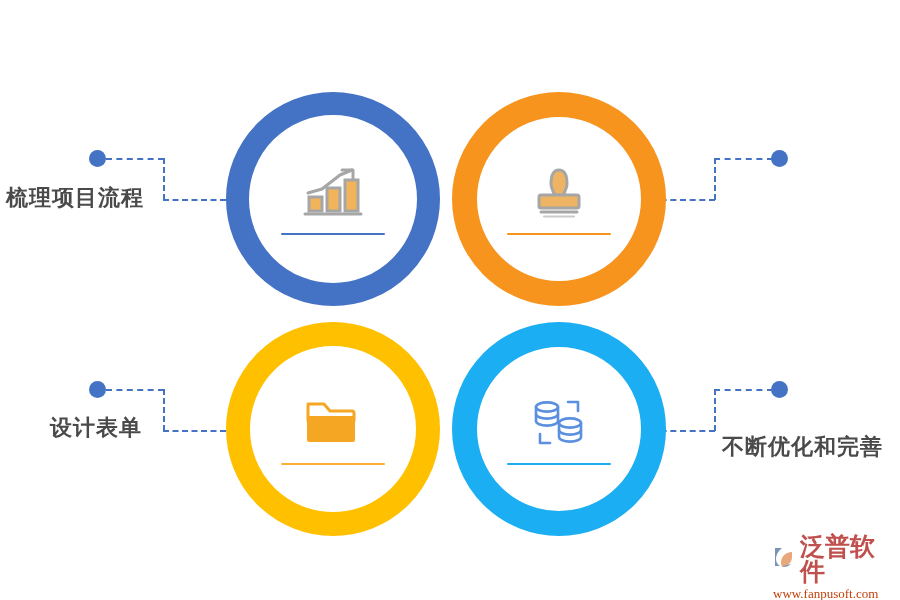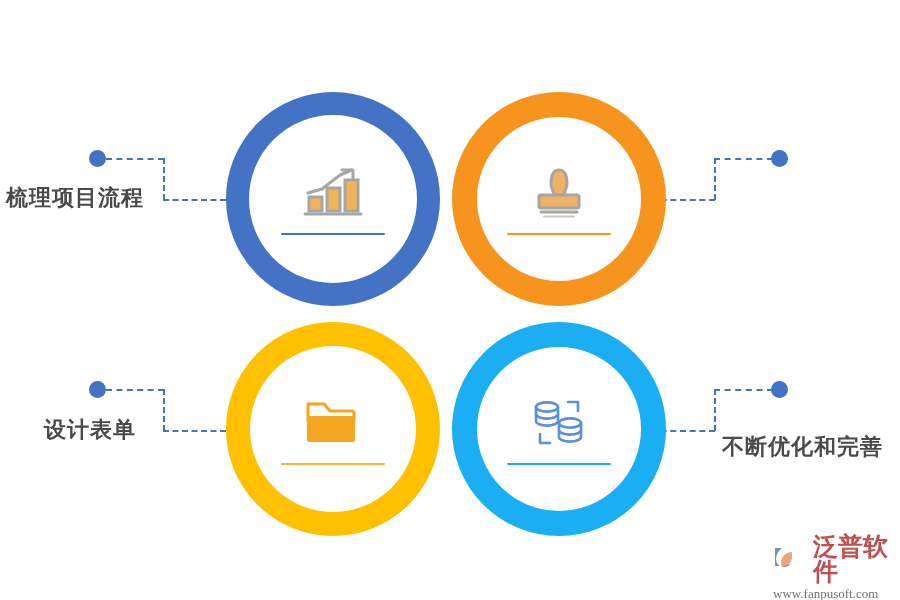--- a/index.html
+++ b/index.html
@@ -67,28 +67,28 @@
 
   
   #watermark{
     position:absolute;
     left:772px;top:534px;
     width:122px;height:56px;
     display:flex;
     flex-direction:column;
     align-items:flex-start;
   }
-  .wm-top{display:flex;align-items:center;gap:16px;}
+  .wm-top{display:flex;align-items:center;gap:3px;}
   .wm-name{
     font-size:25px;font-weight:bold;color:#C0504D;
     letter-spacing:0px;line-height:1;
     font-family:"DejaVu Sans",sans-serif;
   }
   .wm-url{
-    font-size:13px;color:#737373;letter-spacing:0px;
+    font-size:13px;color:#c2410c;letter-spacing:0px;
     margin-top:3px;margin-left:1px;line-height:1;
     font-family:"Liberation Serif",serif;
   }
 </style>
 </head>
 <body>
 
 <div id="stage">
 
   <div class="dot" style="left:89px;top:150px;"></div>
@@ -179,21 +179,21 @@
             <path d="M29 32 c0 2.6 4.9 4.6 11 4.6 s11 -2 11 -4.6"></path>
           </g>
         </svg>
       </div>
       <div class="under-line" style="background:#1CAEF2;"></div>
     </div>
   </div>
 
   <div class="label" style="left:6px;top:187px;">梳理项目流程</div>
 
-  <div class="label" style="left:44px;top:419px;">设计表单</div>
+  <div class="label" style="left:50px;top:419px;font-family:Liberation Mono, monospace;">设计表单</div>
 
 
   <div class="label right" style="left:722px;top:436px;">不断优化和完善</div>
 
   <div id="watermark">
     <div class="wm-top">
       <span style="display:inline-block;">
         <svg width="25" height="25" viewBox="0 0 25 25">
           <path d="M3 3 h7 c-4 3 -6 7 -6 11 c0 3 1.6 5.6 4 7 h-5 z" fill="#7B94B5"></path>
           <path d="M20 7 c-6 0 -11 4.6 -11 10.6 c0 1.6 0.4 3 1 4.2 c5.6 -0.4 10 -4.6 10 -9.8 z" fill="#E8A87C"></path>

